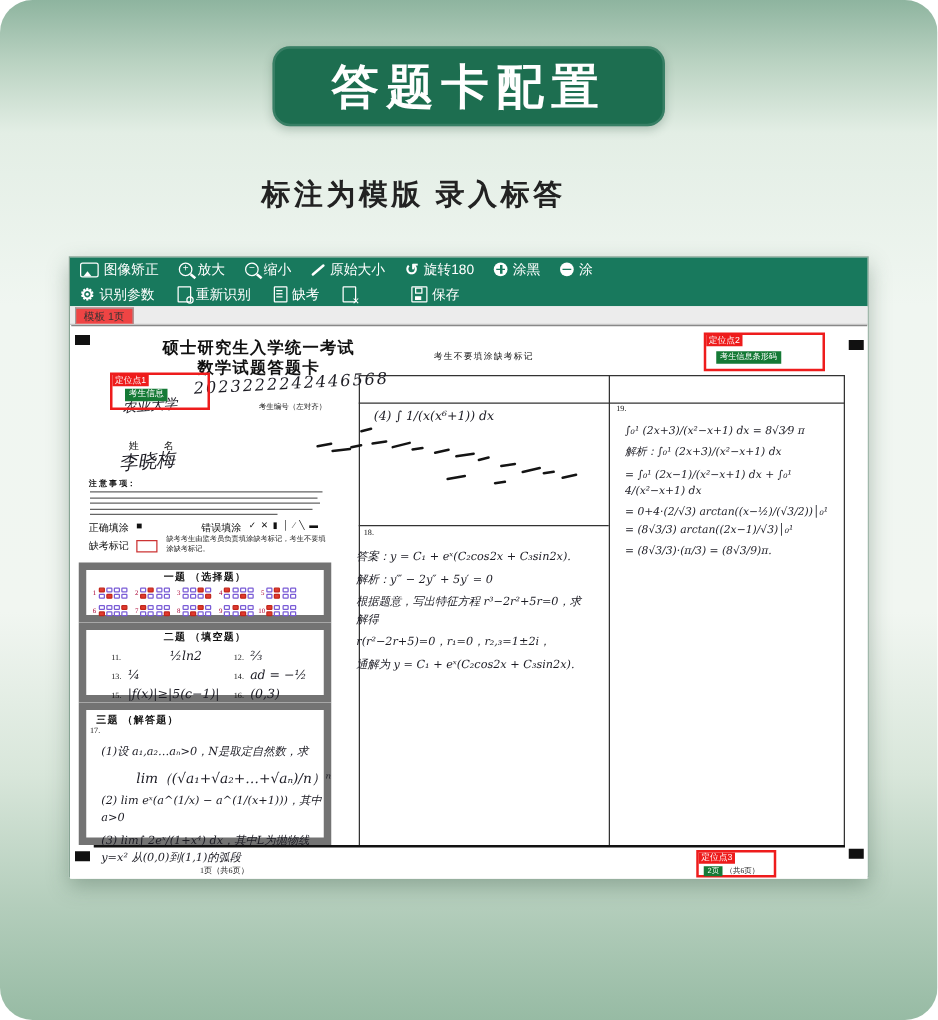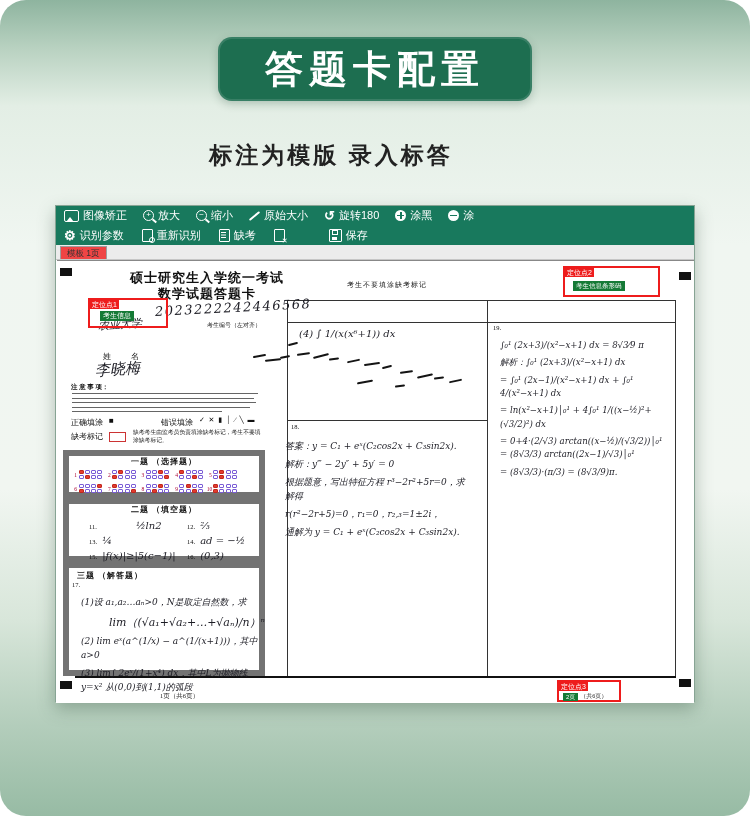--- a/index.html
+++ b/index.html
@@ -378,21 +378,20 @@
             <div>根据题意，写出特征方程 r³−2r²+5r=0，求解得</div>
             <div>r(r²−2r+5)=0，r₁=0，r₂,₃=1±2i，</div>
             <div>通解为 y = C₁ + eˣ(C₂cos2x + C₃sin2x).</div>
           </div>
 
         <div class="abs" style="left:436px;top:64px;font-size:6.5px;">19.</div>
         <div class="flow hw" id="q19-lines" style="left:443px;top:79px;width:172px;font-size:8.6px;">
             <div>∫₀¹ (2x+3)/(x²−x+1) dx = 8√3⁄9 π</div>
             <div>解析：∫₀¹ (2x+3)/(x²−x+1) dx</div>
             <div>= ∫₀¹ (2x−1)/(x²−x+1) dx + ∫₀¹ 4/(x²−x+1) dx</div>
-            <div>= ln(x²−x+1)│₀¹ + 4∫₀¹ 1/((x−½)²+(√3/2)²) dx</div>
             <div>= 0+4·(2/√3) arctan((x−½)/(√3/2))│₀¹ = (8√3/3) arctan((2x−1)/√3)│₀¹</div>
             <div>= (8√3/3)·(π/3) = (8√3/9)π.</div>
           </div>
 
         <div class="abs tiny" style="left:103px;top:432px;">1页（共6页）</div>
 
         <div class="anno-box" style="left:31px;top:38px;width:80px;height:30px;">
           <div class="anno-tab">定位点1</div>
           <div class="anno-badge" style="left:10px;top:11px;">考生信息</div>
         </div>

